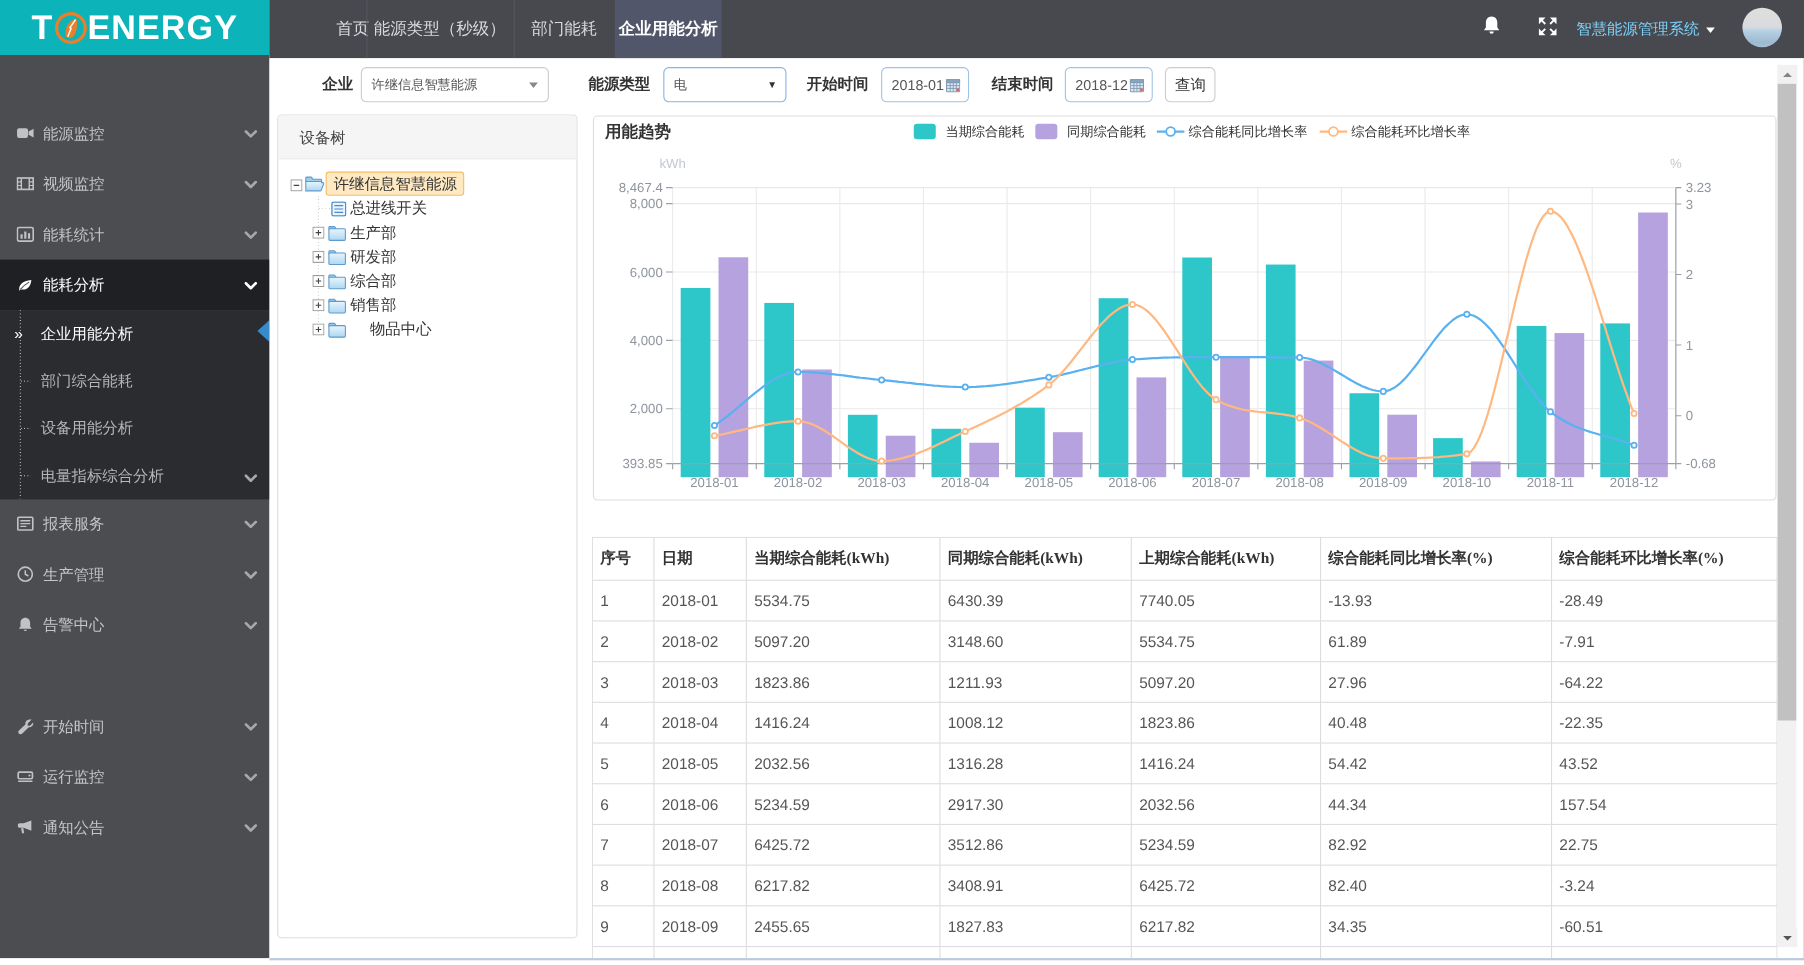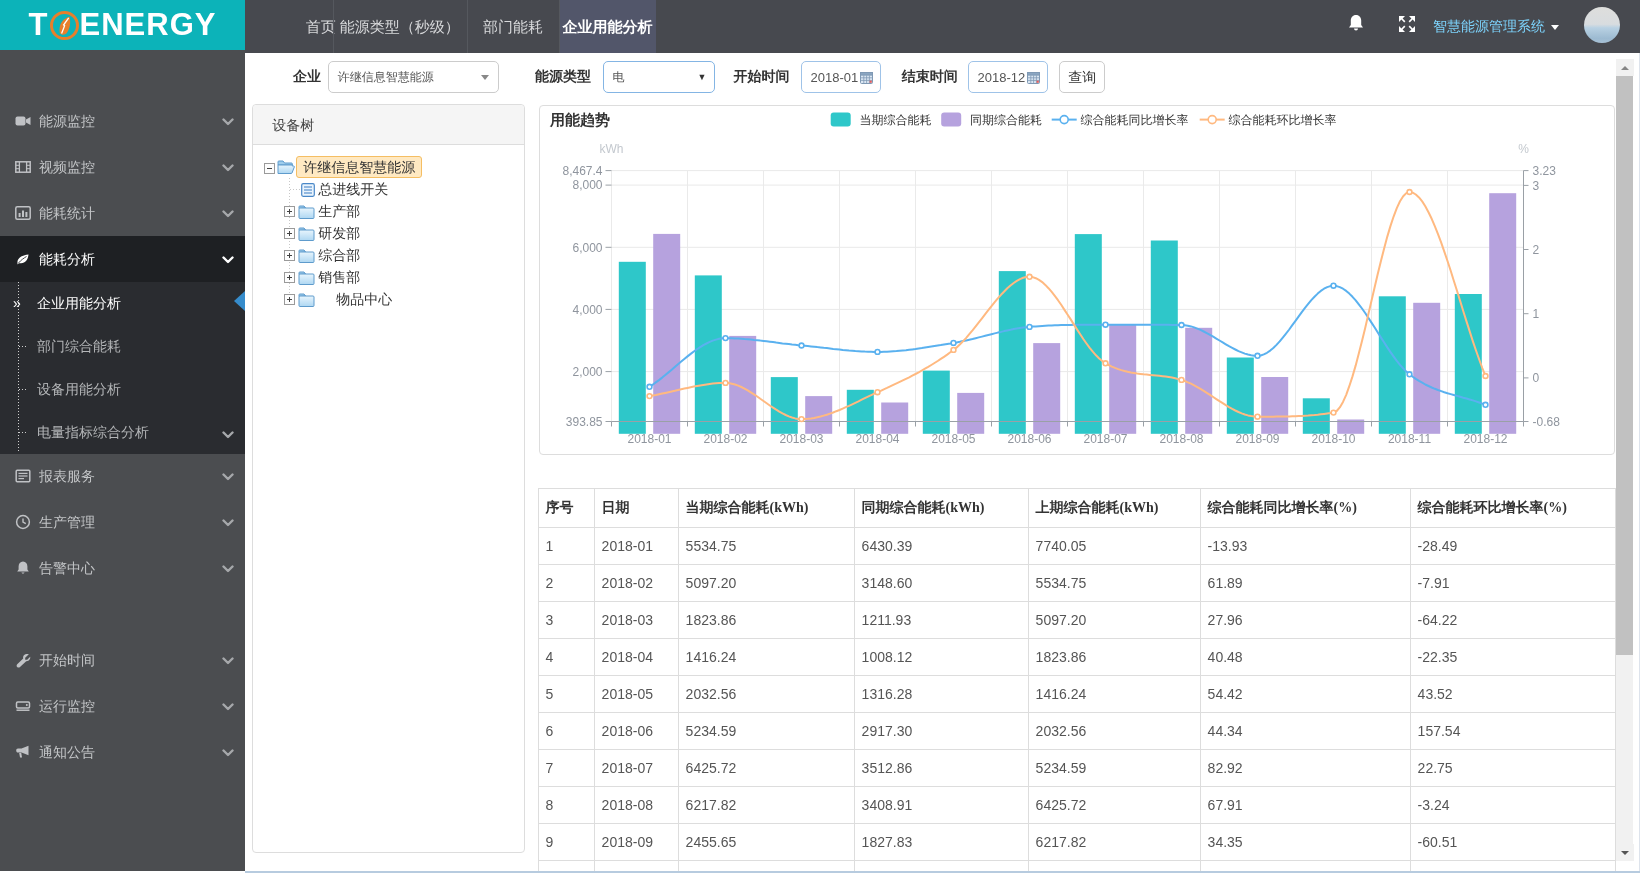--- a/index.html
+++ b/index.html
@@ -562,21 +562,21 @@
             <td>5234.59</td>
             <td>82.92</td>
             <td>22.75</td>
           </tr>
 <tr>
             <td>8</td>
             <td>2018-08</td>
             <td>6217.82</td>
             <td>3408.91</td>
             <td>6425.72</td>
-            <td>67.91</td>
+            <td>82.40</td>
             <td>-3.24</td>
           </tr>
 <tr>
             <td>9</td>
             <td>2018-09</td>
             <td>2455.65</td>
             <td>1827.83</td>
             <td>6217.82</td>
             <td>34.35</td>
             <td>-60.51</td>

